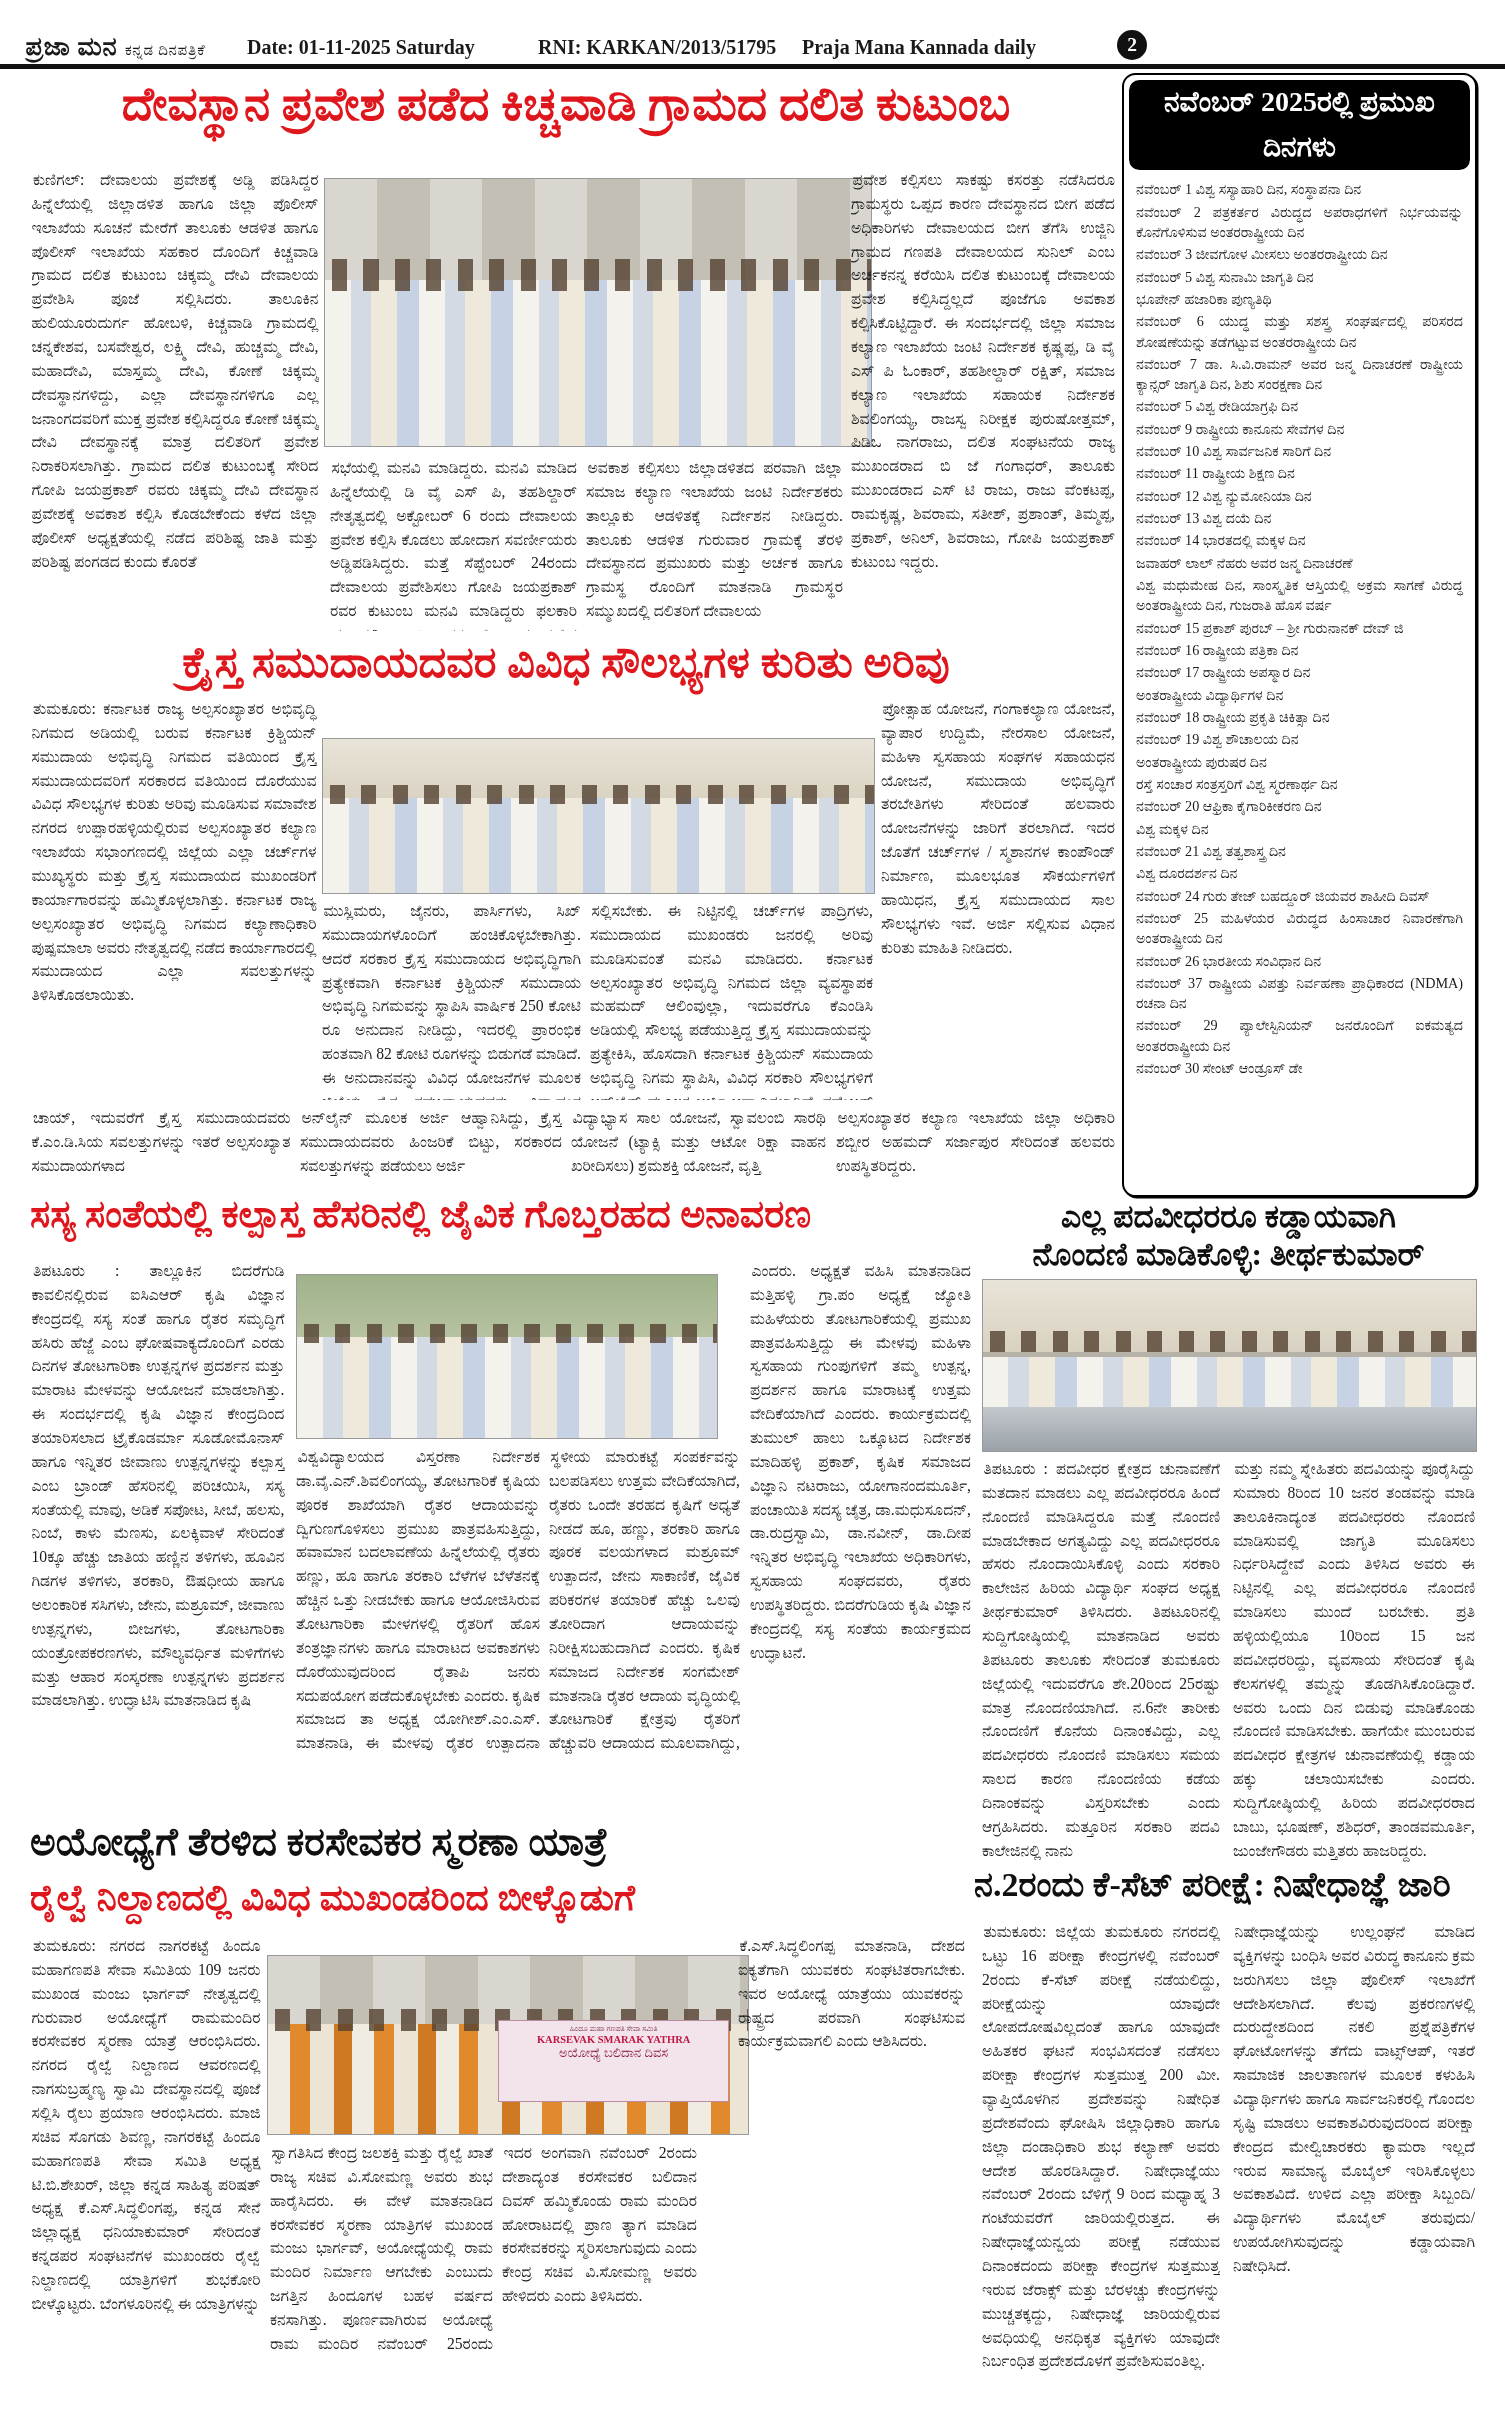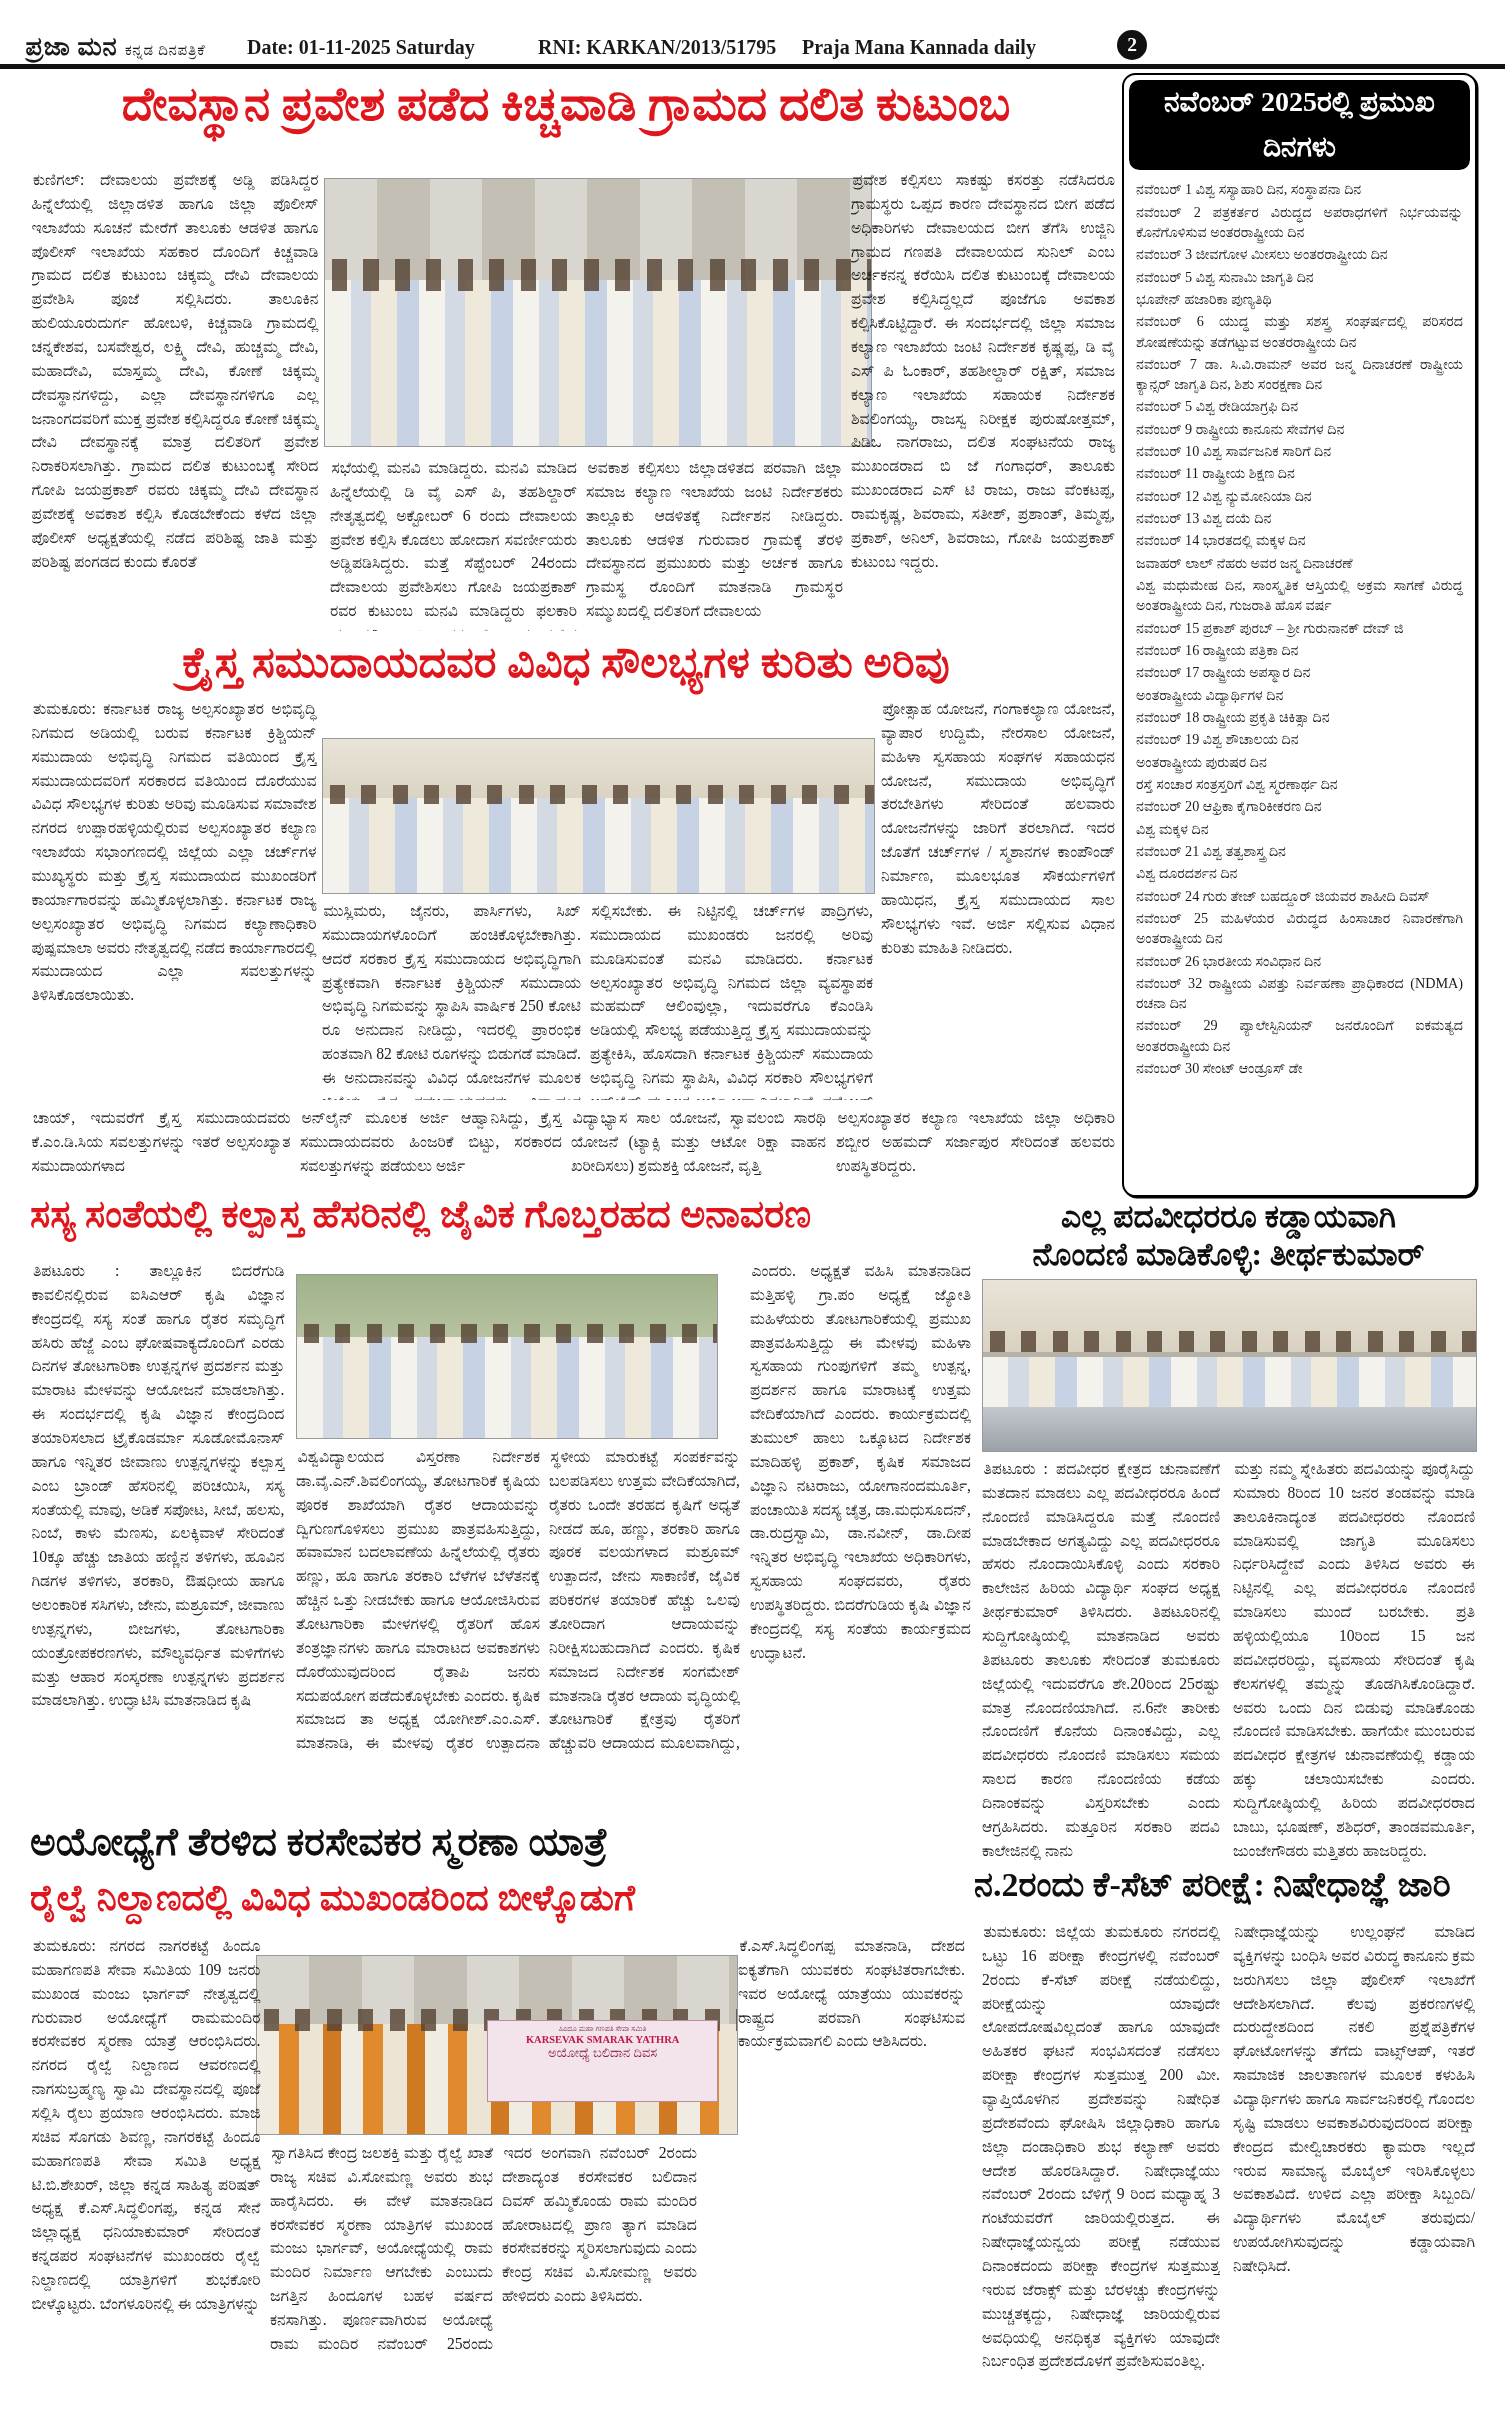--- a/index.html
+++ b/index.html
@@ -85,21 +85,21 @@
         <div class="sb-entry">ನವೆಂಬರ್ 19  ವಿಶ್ವ ಶೌಚಾಲಯ ದಿನ</div>
         <div class="sb-entry">ಅಂತರಾಷ್ಟ್ರೀಯ ಪುರುಷರ ದಿನ</div>
         <div class="sb-entry">ರಸ್ತೆ ಸಂಚಾರ ಸಂತ್ರಸ್ತರಿಗೆ ವಿಶ್ವ ಸ್ಮರಣಾರ್ಥ ದಿನ</div>
         <div class="sb-entry">ನವೆಂಬರ್ 20  ಆಫ್ರಿಕಾ ಕೈಗಾರಿಕೀಕರಣ ದಿನ</div>
         <div class="sb-entry">ವಿಶ್ವ ಮಕ್ಕಳ ದಿನ</div>
         <div class="sb-entry">ನವೆಂಬರ್ 21  ವಿಶ್ವ ತತ್ವಶಾಸ್ತ್ರ ದಿನ</div>
         <div class="sb-entry">ವಿಶ್ವ ದೂರದರ್ಶನ ದಿನ</div>
         <div class="sb-entry">ನವೆಂಬರ್ 24 ಗುರು ತೇಜ್ ಬಹದ್ದೂರ್ ಜಿಯವರ ಶಾಹೀದಿ ದಿವಸ್</div>
         <div class="sb-entry">ನವೆಂಬರ್ 25  ಮಹಿಳೆಯರ ವಿರುದ್ಧದ ಹಿಂಸಾಚಾರ ನಿವಾರಣೆಗಾಗಿ ಅಂತರಾಷ್ಟ್ರೀಯ ದಿನ</div>
         <div class="sb-entry">ನವೆಂಬರ್ 26  ಭಾರತೀಯ ಸಂವಿಧಾನ ದಿನ</div>
-        <div class="sb-entry">ನವೆಂಬರ್ 32  ರಾಷ್ಟ್ರೀಯ ವಿಪತ್ತು ನಿರ್ವಹಣಾ ಪ್ರಾಧಿಕಾರದ (NDMA) ರಚನಾ ದಿನ</div>
+        <div class="sb-entry">ನವೆಂಬರ್ 37  ರಾಷ್ಟ್ರೀಯ ವಿಪತ್ತು ನಿರ್ವಹಣಾ ಪ್ರಾಧಿಕಾರದ (NDMA) ರಚನಾ ದಿನ</div>
         <div class="sb-entry">ನವೆಂಬರ್ 29  ಪ್ಯಾಲೇಸ್ಟಿನಿಯನ್ ಜನರೊಂದಿಗೆ ಐಕಮತ್ಯದ ಅಂತರರಾಷ್ಟ್ರೀಯ ದಿನ</div>
         <div class="sb-entry">ನವೆಂಬರ್ 30  ಸೇಂಟ್ ಆಂಡ್ರೂಸ್ ಡೇ</div>
       </div>
   </div>
 
   <div class="abs headline red" style="left:30px;top:78px;width:1072px;font-size:47px;">ದೇವಸ್ಥಾನ ಪ್ರವೇಶ ಪಡೆದ ಕಿಚ್ಚವಾಡಿ ಗ್ರಾಮದ ದಲಿತ ಕುಟುಂಬ</div>
 
   <div class="photo" style="left:324px;top:178px;width:546px;height:267px;">
     <div class="ph-top"></div>
     <div class="ph-crowd"></div>
@@ -153,21 +153,21 @@
     <div class="ph-heads"></div>
     <div class="ph-table"></div>
   </div>
 
   <div class="col abs" style="left:982px;top:1457px;width:238px;height:448px;">ತಿಪಟೂರು : ಪದವೀಧರ ಕ್ಷೇತ್ರದ ಚುನಾವಣೆಗೆ ಮತದಾನ ಮಾಡಲು ಎಲ್ಲ ಪದವೀಧರರೂ ಹಿಂದೆ ನೊಂದಣಿ ಮಾಡಿಸಿದ್ದರೂ ಮತ್ತೆ ನೊಂದಣಿ ಮಾಡಬೇಕಾದ ಅಗತ್ಯವಿದ್ದು ಎಲ್ಲ ಪದವೀಧರರೂ ಹೆಸರು ನೊಂದಾಯಿಸಿಕೊಳ್ಳಿ ಎಂದು ಸರಕಾರಿ ಕಾಲೇಜಿನ ಹಿರಿಯ ವಿದ್ಯಾರ್ಥಿ ಸಂಘದ ಅಧ್ಯಕ್ಷ ತೀರ್ಥಕುಮಾರ್ ತಿಳಿಸಿದರು. ತಿಪಟೂರಿನಲ್ಲಿ ಸುದ್ದಿಗೋಷ್ಠಿಯಲ್ಲಿ ಮಾತನಾಡಿದ ಅವರು ತಿಪಟೂರು ತಾಲೂಕು ಸೇರಿದಂತೆ ತುಮಕೂರು ಜಿಲ್ಲೆಯಲ್ಲಿ ಇದುವರೆಗೂ ಶೇ.20ರಿಂದ 25ರಷ್ಟು ಮಾತ್ರ ನೊಂದಣಿಯಾಗಿದೆ. ನ.6ನೇ ತಾರೀಕು ನೊಂದಣಿಗೆ ಕೊನೆಯ ದಿನಾಂಕವಿದ್ದು, ಎಲ್ಲ ಪದವೀಧರರು ನೊಂದಣಿ ಮಾಡಿಸಲು ಸಮಯ ಸಾಲದ ಕಾರಣ ನೊಂದಣಿಯ ಕಡೆಯ ದಿನಾಂಕವನ್ನು ವಿಸ್ತರಿಸಬೇಕು ಎಂದು ಆಗ್ರಹಿಸಿದರು. ಮತ್ತೂರಿನ ಸರಕಾರಿ ಪದವಿ ಕಾಲೇಜಿನಲ್ಲಿ ನಾನು</div>
   <div class="col abs" style="left:1233px;top:1457px;width:242px;height:448px;">ಮತ್ತು ನಮ್ಮ ಸ್ನೇಹಿತರು ಪದವಿಯನ್ನು ಪೂರೈಸಿದ್ದು ಸುಮಾರು 8ರಿಂದ 10 ಜನರ ತಂಡವನ್ನು ಮಾಡಿ ತಾಲೂಕಿನಾದ್ಯಂತ ಪದವೀಧರರು ನೊಂದಣಿ ಮಾಡಿಸುವಲ್ಲಿ ಜಾಗೃತಿ ಮೂಡಿಸಲು ನಿರ್ಧರಿಸಿದ್ದೇವೆ ಎಂದು ತಿಳಿಸಿದ ಅವರು ಈ ನಿಟ್ಟಿನಲ್ಲಿ ಎಲ್ಲ ಪದವೀಧರರೂ ನೊಂದಣಿ ಮಾಡಿಸಲು ಮುಂದೆ ಬರಬೇಕು. ಪ್ರತಿ ಹಳ್ಳಿಯಲ್ಲಿಯೂ 10ರಿಂದ 15 ಜನ ಪದವೀಧರರಿದ್ದು, ವ್ಯವಸಾಯ ಸೇರಿದಂತೆ ಕೃಷಿ ಕೆಲಸಗಳಲ್ಲಿ ತಮ್ಮನ್ನು ತೊಡಗಿಸಿಕೊಂಡಿದ್ದಾರೆ. ಅವರು ಒಂದು ದಿನ ಬಿಡುವು ಮಾಡಿಕೊಂಡು ನೊಂದಣಿ ಮಾಡಿಸಬೇಕು. ಹಾಗೆಯೇ ಮುಂಬರುವ ಪದವೀಧರ ಕ್ಷೇತ್ರಗಳ ಚುನಾವಣೆಯಲ್ಲಿ ಕಡ್ಡಾಯ ಹಕ್ಕು ಚಲಾಯಿಸಬೇಕು ಎಂದರು. ಸುದ್ದಿಗೋಷ್ಠಿಯಲ್ಲಿ ಹಿರಿಯ ಪದವೀಧರರಾದ ಬಾಬು, ಭೂಷಣ್, ಶಶಿಧರ್, ತಾಂಡವಮೂರ್ತಿ, ಜುಂಜೇಗೌಡರು ಮತ್ತಿತರು ಹಾಜರಿದ್ದರು.</div>
 
   <div class="abs headline black" style="left:30px;top:1820px;width:933px;font-size:39px;text-align:left;">ಅಯೋಧ್ಯೆಗೆ ತೆರಳಿದ ಕರಸೇವಕರ ಸ್ಮರಣಾ ಯಾತ್ರೆ</div>
   <div class="abs headline red" style="left:30px;top:1878px;width:825px;font-size:36px;text-align:left;">ರೈಲ್ವೆ ನಿಲ್ದಾಣದಲ್ಲಿ ವಿವಿಧ ಮುಖಂಡರಿಂದ ಬೀಳ್ಕೊಡುಗೆ</div>
 
-  <div class="photo ph-saffron" style="left:256px;top:1955px;width:480px;height:178px;">
+  <div class="photo ph-saffron" style="left:267px;top:1955px;width:480px;height:178px;">
     <div class="ph-top"></div>
     <div class="ph-crowd"></div>
     <div class="ph-heads"></div>
     <div class="ph-banner">
       <div class="b1">ಹಿಂದೂ ಮಹಾ ಗಣಪತಿ ಸೇವಾ ಸಮಿತಿ</div>
       <div class="b2">KARSEVAK SMARAK YATHRA</div>
       <div class="b3">ಅಯೋಧ್ಯೆ ಬಲಿದಾನ ದಿವಸ</div>
     </div>
   </div>
 

